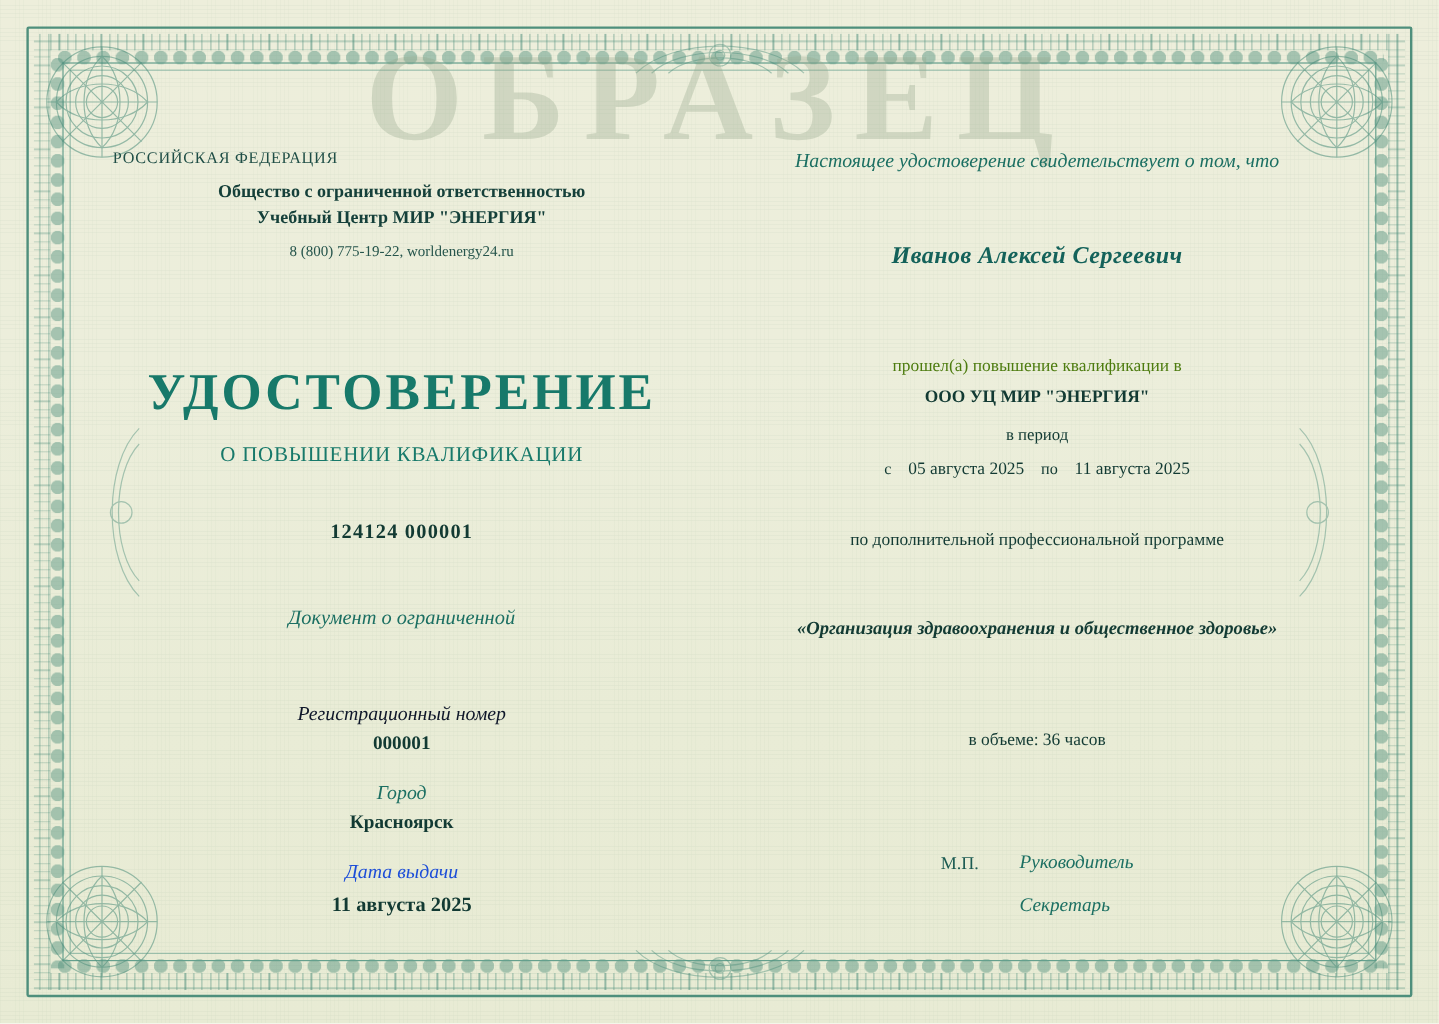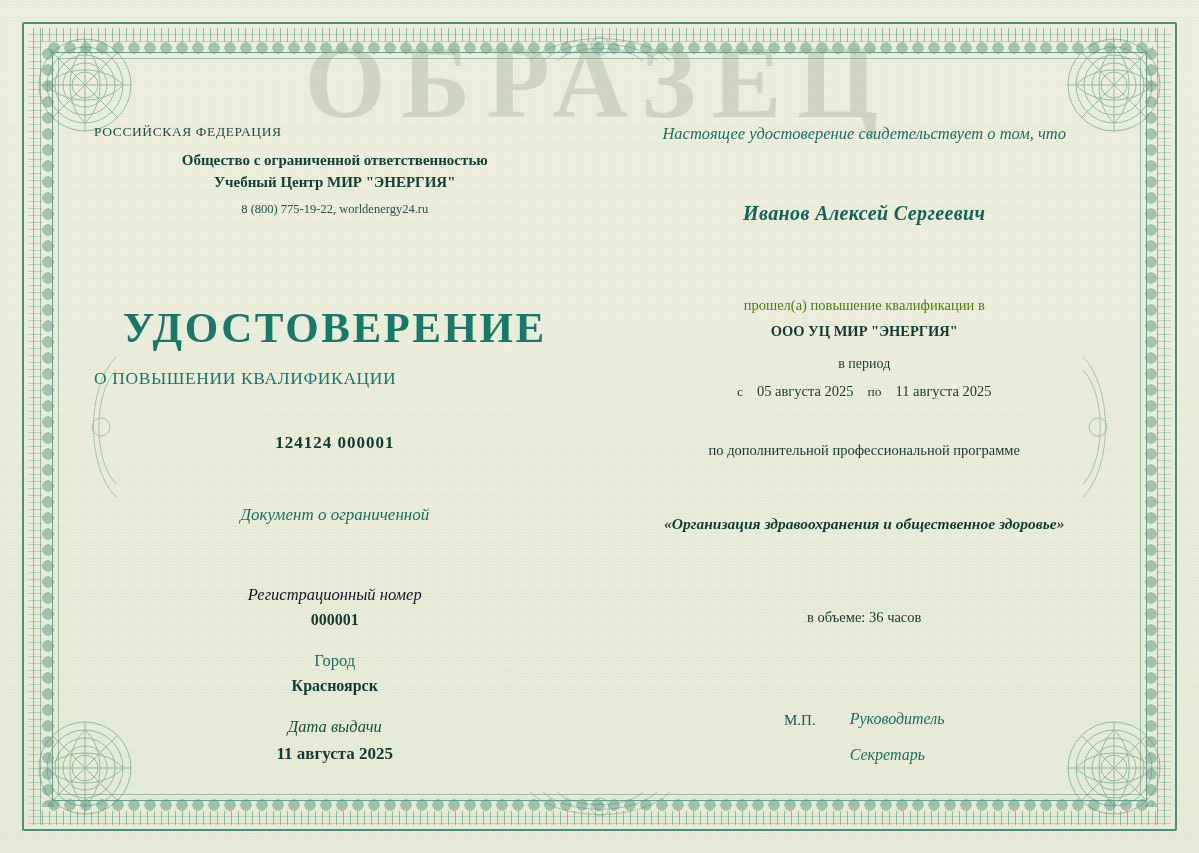--- a/index.html
+++ b/index.html
@@ -179,21 +179,21 @@
   .title-main {
     margin-top: 86px;
     text-align: center;
     font-size: 43px;
     font-weight: 700;
     letter-spacing: 2.5px;
     color: #17796a;
   }
   .title-sub {
     margin-top: 16px;
-    text-align: left;
+    text-align: center;
     font-size: 17.5px;
     letter-spacing: 0.6px;
     color: #17796a;
   }
 
   .doc-number {
     margin-top: 44px;
     text-align: center;
     font-size: 17px;
     font-weight: 700;
@@ -221,33 +221,34 @@
     text-align: center;
     font-size: 16px;
     font-weight: 700;
     color: #123a33;
   }
   .city-label {
     margin-top: 22px;
     text-align: center;
     font-size: 16.5px;
     color: #1b6f62;
+    font-style: italic;
   }
   .city-value {
     margin-top: 6px;
     text-align: center;
     font-size: 16px;
     font-weight: 700;
     color: #123a33;
   }
   .date-label {
     margin-top: 22px;
     text-align: center;
     font-size: 16.5px;
-    color: #14532d;
+    color: #1d4ed8;
     font-style: italic;
   }
   .date-value {
     margin-top: 7px;
     text-align: center;
     font-size: 17px;
     font-weight: 700;
     color: #123a33;
   }
 

